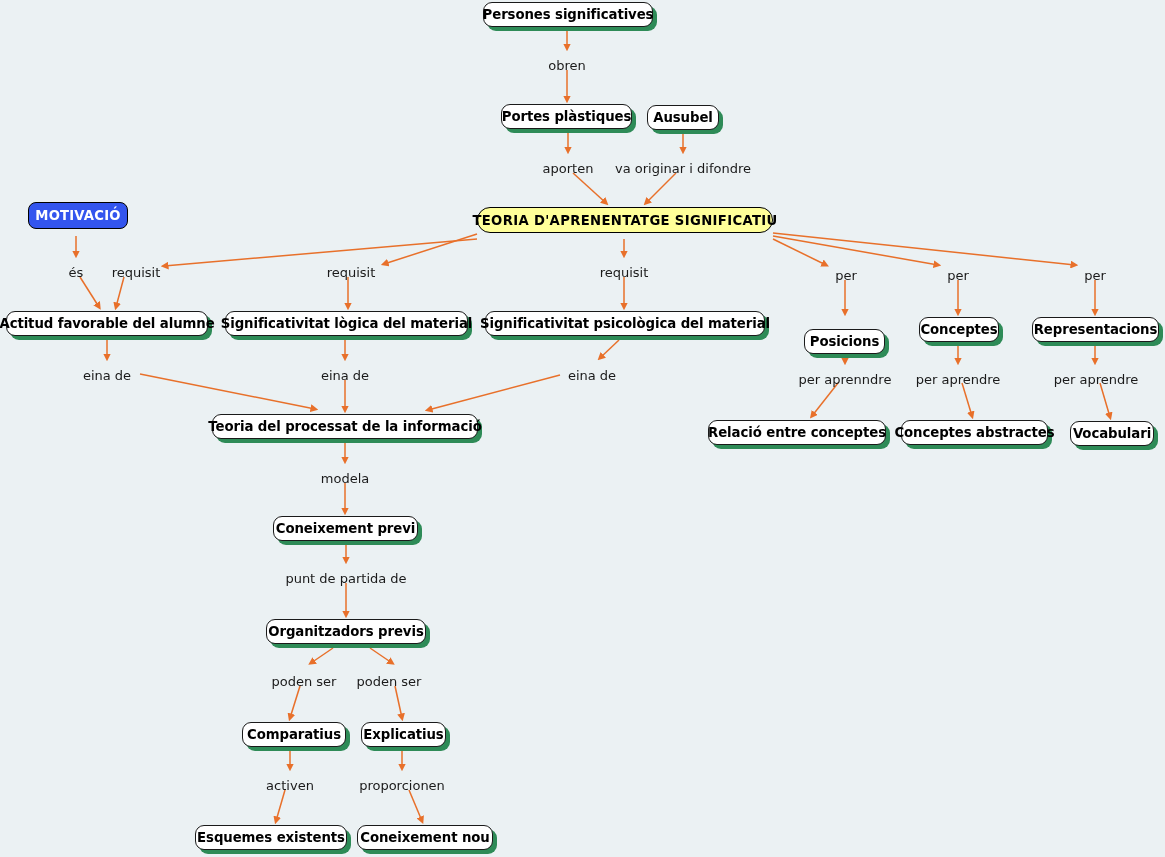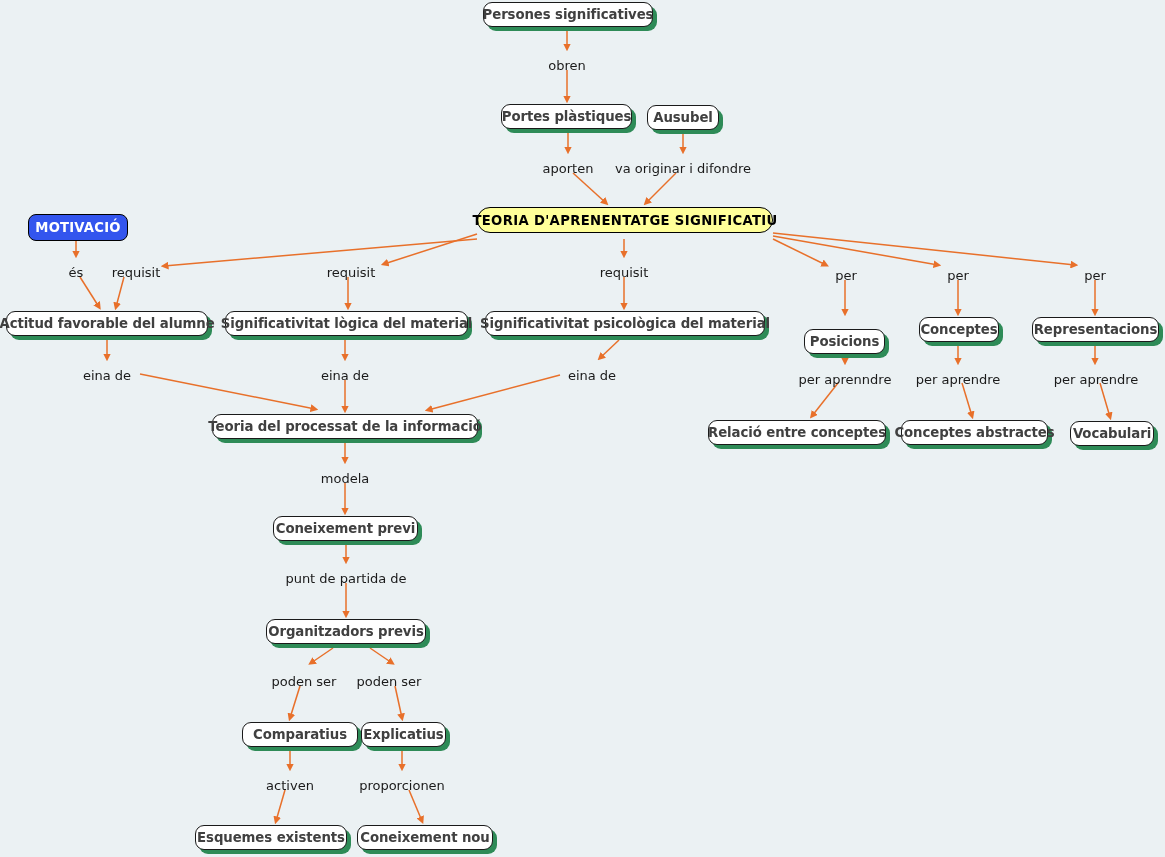--- a/index.html
+++ b/index.html
@@ -31,21 +31,21 @@
   
   .node {
     position: absolute;
     box-sizing: border-box;
     display: flex;
     align-items: center;
     justify-content: center;
     background: #ffffff;
     border: 1.6px solid #1a1a1a;
     border-radius: 9px;
-    color: #404040;
+    color: #000000;
     font-weight: bold;
     font-size: 13.3px;
     white-space: nowrap;
     padding: 0 11px;
     height: 25px;
     box-shadow: 4px 4px 0 0 #2e8b57;
     letter-spacing: -0.1px;
     z-index: 3;
   }
 
@@ -141,35 +141,35 @@
         <path d="M 285,790 L 276,821" stroke="#e8702a" stroke-width="1.5" fill="none" marker-end="url(#arrowhead)"></path>
         <path d="M 402,751 L 402,768" stroke="#e8702a" stroke-width="1.5" fill="none" marker-end="url(#arrowhead)"></path>
         <path d="M 409,790 L 422,821" stroke="#e8702a" stroke-width="1.5" fill="none" marker-end="url(#arrowhead)"></path>
       </g>
   </svg>
 
   <div id="nodes-layer">
       <div class="node" style="left: 483px; top: 2px; width: 170px;">Persones significatives</div>
       <div class="node" style="left: 501px; top: 104px; width: 131px;">Portes plàstiques</div>
       <div class="node" style="left: 647px; top: 105px; width: 72px;">Ausubel</div>
-      <div class="node motivation" style="left: 28px; top: 214px; width: 100px;">MOTIVACIÓ</div>
+      <div class="node motivation" style="left: 28px; top: 202px; width: 100px;">MOTIVACIÓ</div>
       <div class="node central" style="left: 477px; top: 207px; width: 296px;">TEORIA D'APRENENTATGE SIGNIFICATIU</div>
       <div class="node" style="left: 6px; top: 311px; width: 202px;">Actitud favorable del alumne</div>
       <div class="node" style="left: 225px; top: 311px; width: 243px;">Significativitat lògica del material</div>
       <div class="node" style="left: 485px; top: 311px; width: 280px;">Significativitat psicològica del material</div>
       <div class="node" style="left: 804px; top: 317px; width: 81px; margin-top: 12px;">Posicions</div>
       <div class="node" style="left: 919px; top: 317px; width: 80px;">Conceptes</div>
       <div class="node" style="left: 1032px; top: 317px; width: 127px;">Representacions</div>
       <div class="node" style="left: 212px; top: 414px; width: 266px;">Teoria del processat de la informació</div>
       <div class="node" style="left: 708px; top: 420px; width: 178px;">Relació entre conceptes</div>
       <div class="node" style="left: 901px; top: 420px; width: 147px;">Conceptes abstractes</div>
       <div class="node" style="left: 1070px; top: 421px; width: 84px;">Vocabulari</div>
       <div class="node" style="left: 273px; top: 516px; width: 145px;">Coneixement previ</div>
       <div class="node" style="left: 266px; top: 619px; width: 160px;">Organitzadors previs</div>
-      <div class="node" style="left: 242px; top: 722px; width: 116px;">Comparatius</div>
+      <div class="node" style="left: 242px; top: 722px; width: 104px;">Comparatius</div>
       <div class="node" style="left: 361px; top: 722px; width: 85px;">Explicatius</div>
       <div class="node" style="left: 195px; top: 825px; width: 152px;">Esquemes existents</div>
       <div class="node" style="left: 357px; top: 825px; width: 136px;">Coneixement nou</div>
     </div>
   <div id="labels-layer">
       <div class="link-label" style="left: 567px; top: 58px;">obren</div>
       <div class="link-label" style="left: 568px; top: 161px;">aporten</div>
       <div class="link-label" style="left: 683px; top: 161px;">va originar i difondre</div>
       <div class="link-label" style="left: 76px; top: 265px;">és</div>
       <div class="link-label" style="left: 136px; top: 265px;">requisit</div>

